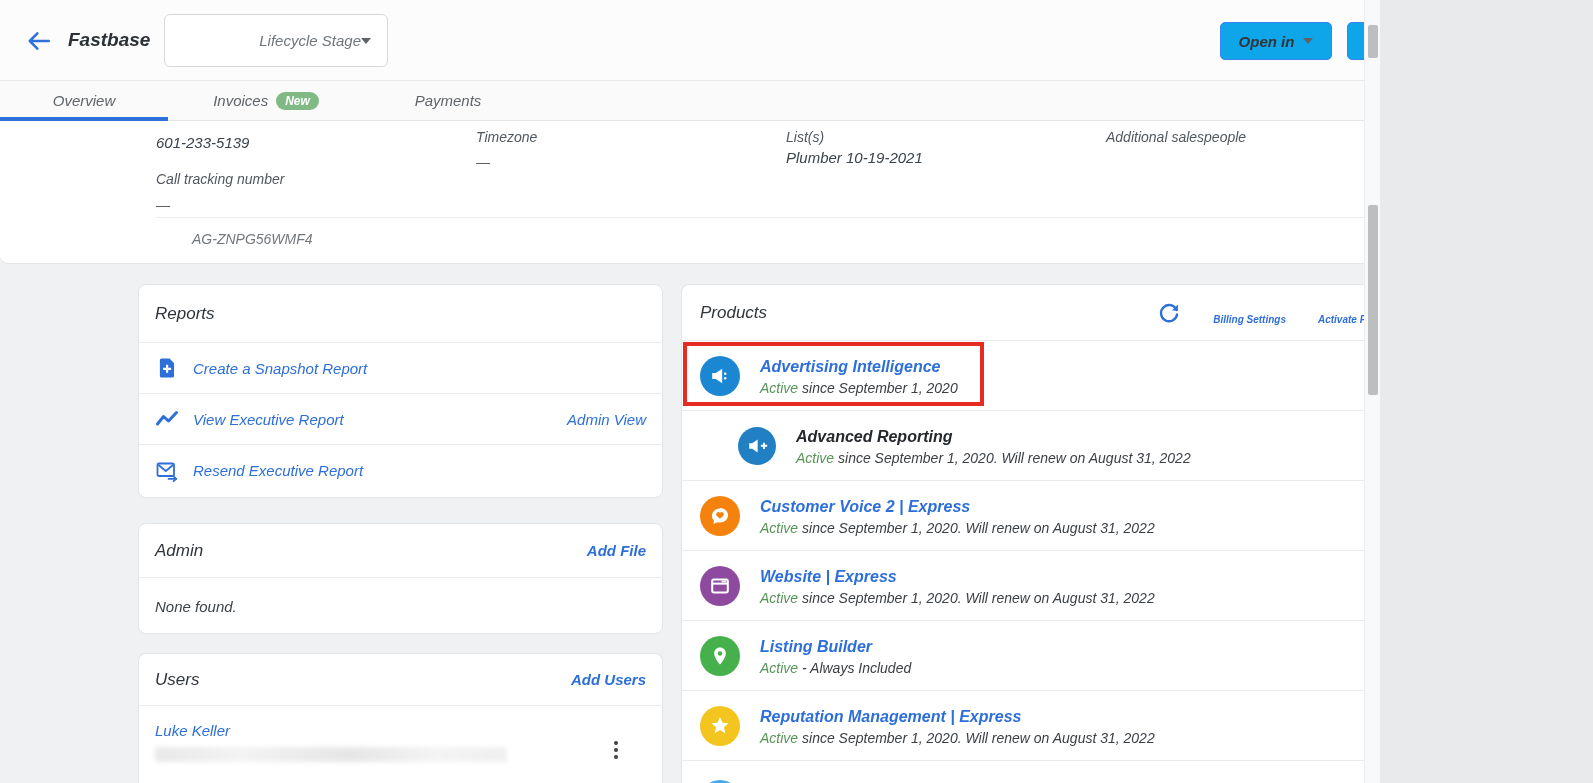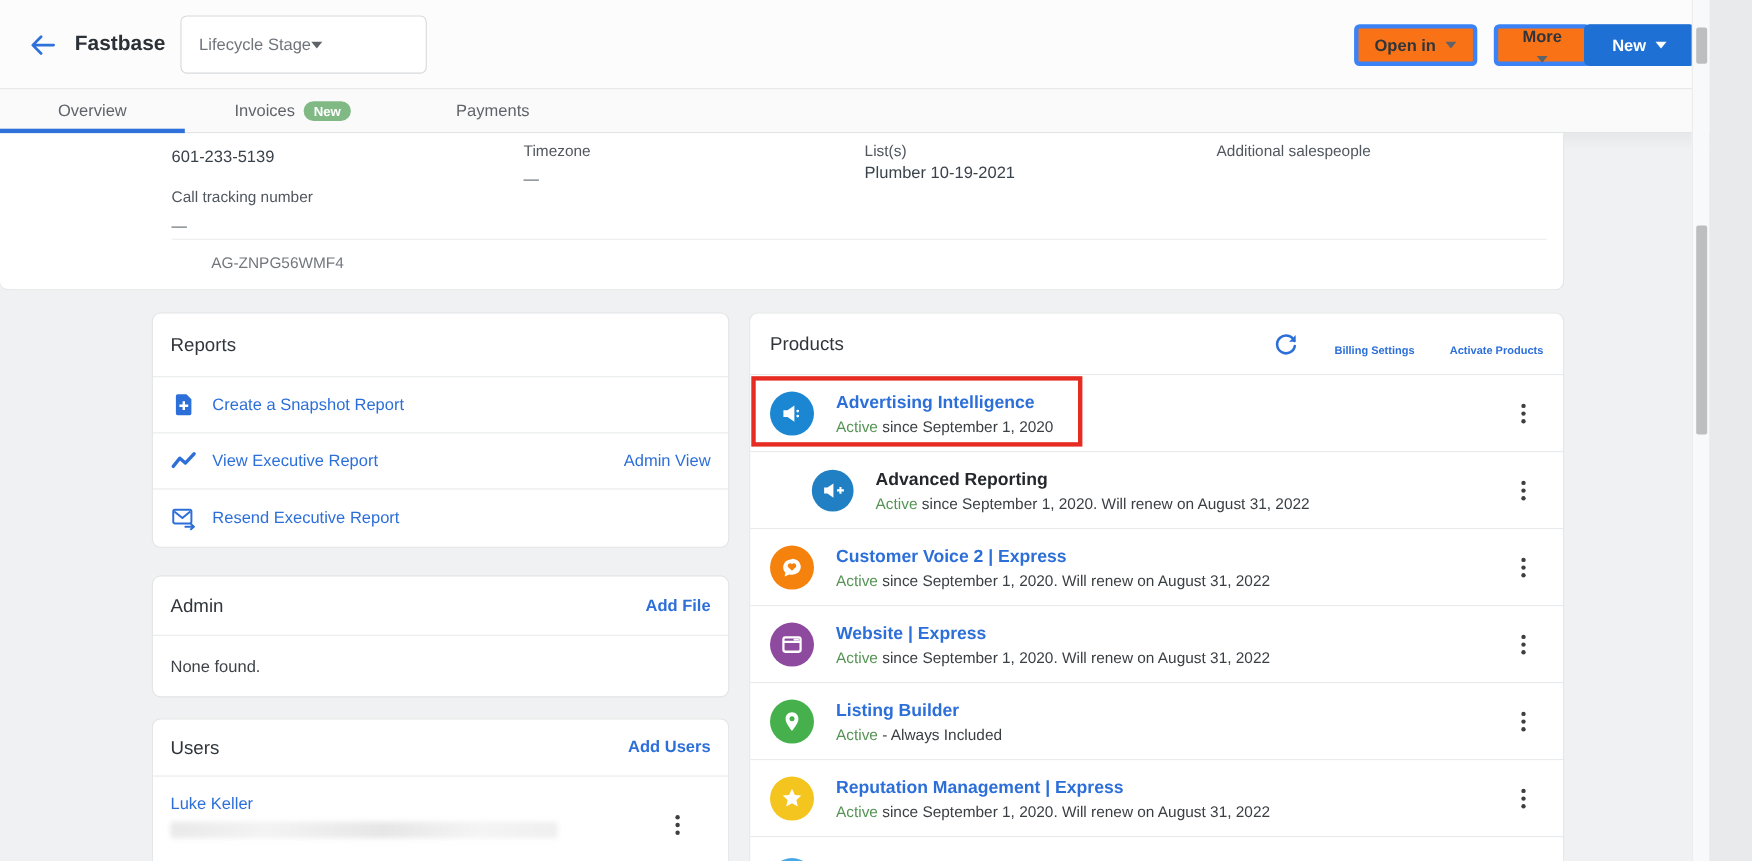--- a/index.html
+++ b/index.html
@@ -1,35 +1,36 @@
 <!DOCTYPE html>
 <html><head>
 <meta charset="utf-8">
 <style>
   * { margin:0; padding:0; box-sizing:border-box; }
   html,body { background:#e9eaeb; }
   .page {
-    position:relative; width:1554px; height:783px; overflow:hidden;
+    position:relative; width:1380px; height:783px; overflow:hidden;
     background:#f0f1f2; font-family:"Liberation Sans","DejaVu Sans",sans-serif;
     color:#33383d;
+    font-style:italic;
   }
   
   .topbar { position:absolute; left:0; top:0; width:1593px; height:81px;
     background:#fcfcfc; border-bottom:1px solid #e8e8e8; z-index:6; }
   .back-btn { position:absolute; left:26px; top:28px; width:26px; height:26px; cursor:pointer; }
   .company-name { position:absolute; left:68px; top:29px; font-size:19px; font-weight:700; color:#2b3137; }
   .lifecycle { position:absolute; left:164px; top:14px; width:224px; height:53px;
     border:1px solid #d6d9db; border-radius:6px; background:#fff;
-    display:flex; align-items:center; justify-content:flex-start; padding:0 16px;
+    display:flex; align-items:center; justify-content:flex-end; padding:0 16px;
     font-size:15px; color:#6f757b; cursor:pointer; }
   .caret { width:0; height:0; border-left:5px solid transparent; border-right:5px solid transparent;
     border-top:6px solid #5f6368; display:inline-block; }
   .btn { position:absolute; top:22px; height:38px; border-radius:5px; font-size:15px; font-weight:600;
     display:flex; align-items:center; justify-content:center; gap:9px; cursor:pointer; }
-  .btn-light { background:#f97316; border:4px solid #3b82f6; color:#2f353b;margin-left:11px; }
+  .btn-light { background:#0ea5e9; border:1px solid #3b82f6; color:#2f353b; }
   .btn-open { left:1220px; width:112px; }
   .btn-more { left:1347px; width:88px;flex-direction:column; }
   .btn-new { left:1440px; width:101px; background:#1f70d4; border:1px solid #1f70d4; color:#fff; }
   .btn-new .caret { border-top-color:#fff; }
   
   .tabbar { position:absolute; left:0; top:81px; width:1593px; height:40px;
     background:#fafafa; border-bottom:1px solid #e3e4e5; z-index:5; display:flex; }
   .tab { height:100%; display:flex; align-items:center; justify-content:center; gap:8px;
     font-size:15px; color:#5f646a; cursor:pointer; }
   .tab-0 { width:168px; } .tab-1 { width:196px; } .tab-2 { width:168px; }

